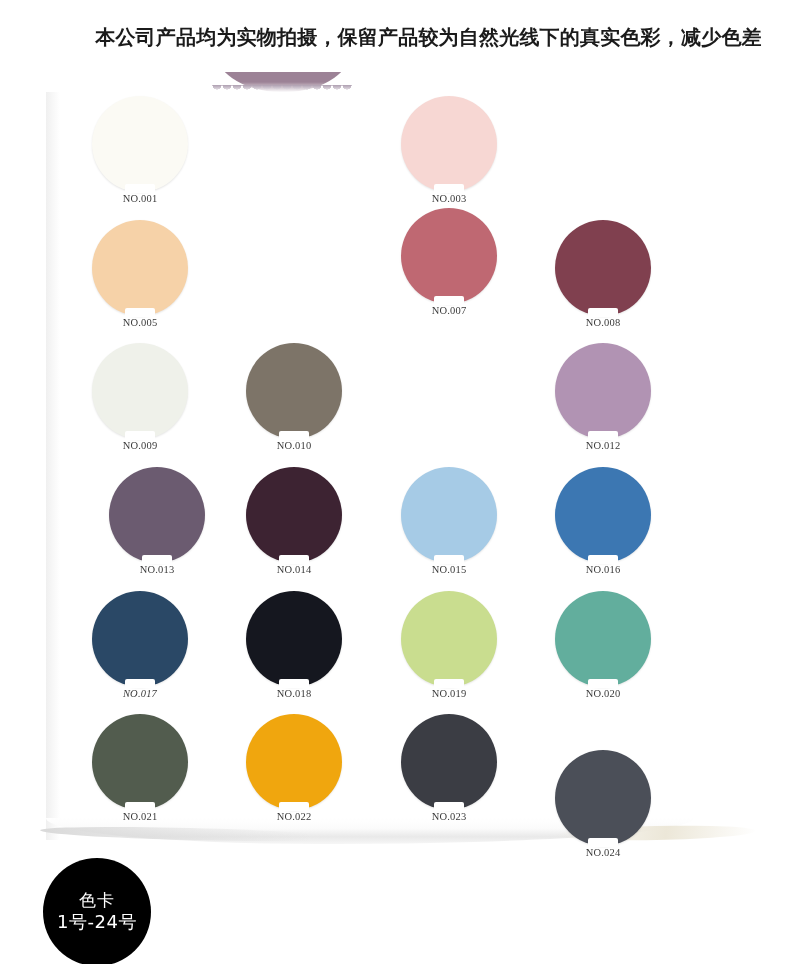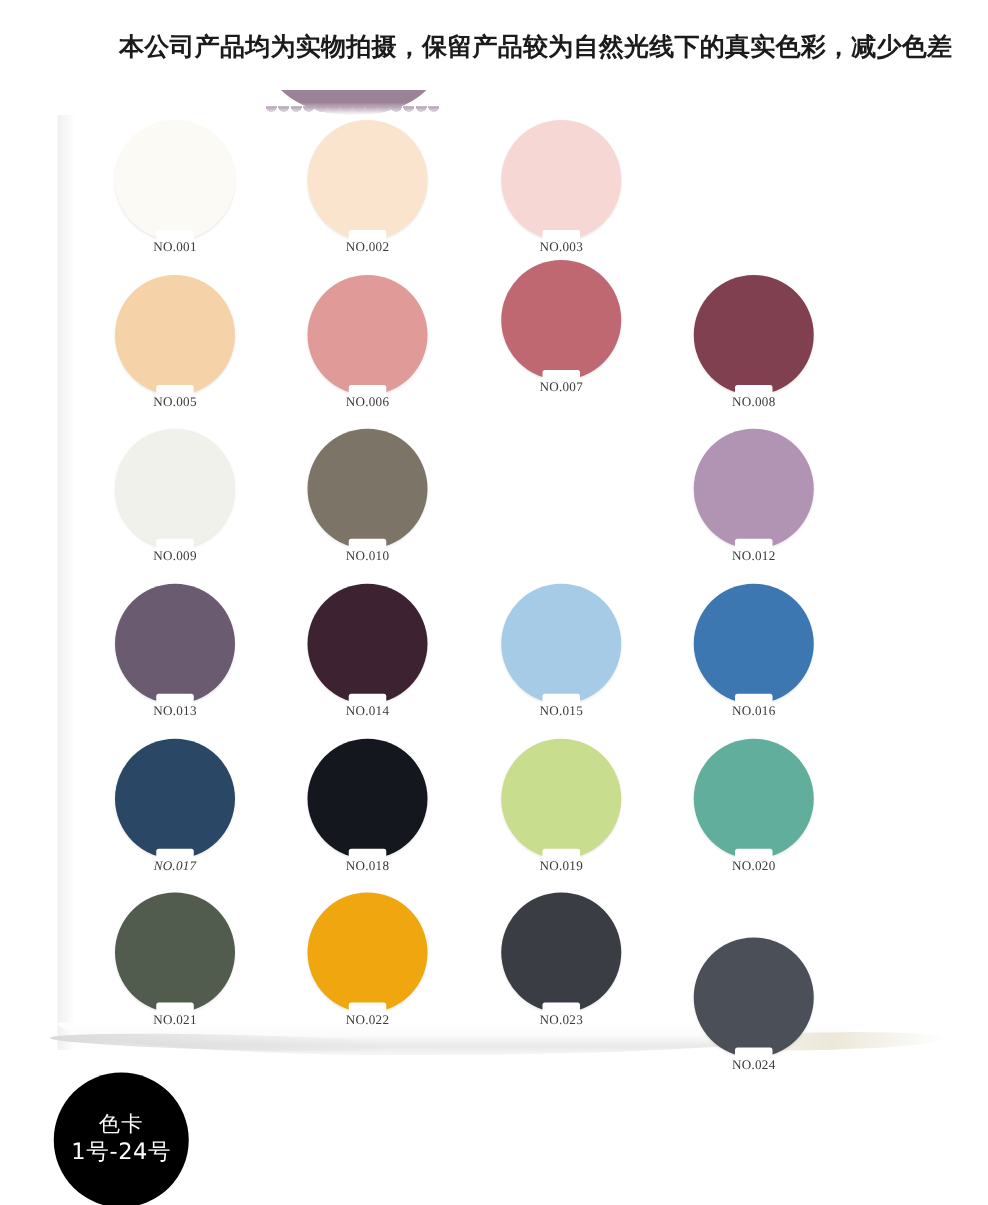--- a/index.html
+++ b/index.html
@@ -244,48 +244,34 @@
   </div>
 
   <div class="swatch-grid">
       <div class="swatch-cell" style="left: 18px; top: 0px;">
         <div class="swatch-chip-wrap">
           <div class="swatch-chip" title="NO.001" style="background: rgb(251, 250, 244); border-radius: 50%; mask: none;"></div>
           <div class="swatch-notch"></div>
         </div>
         <div class="swatch-label">NO.001</div>
       </div>
-      <div class="swatch-cell" style="left: 172px; top: 0px;">
-        <div class="swatch-chip-wrap">
-          <div class="swatch-chip" title="NO.002" style="background: rgb(250, 228, 205); border-radius: 50%; mask: none;"></div>
-          <div class="swatch-notch"></div>
-        </div>
-        <div class="swatch-label">NO.002</div>
-      </div>
       <div class="swatch-cell" style="left: 327px; top: 0px;">
         <div class="swatch-chip-wrap">
           <div class="swatch-chip" title="NO.003" style="background: rgb(247, 215, 211); border-radius: 50%; mask: none;"></div>
           <div class="swatch-notch"></div>
         </div>
         <div class="swatch-label">NO.003</div>
       </div>
       <div class="swatch-cell" style="left: 18px; top: 124px;">
         <div class="swatch-chip-wrap">
           <div class="swatch-chip" title="NO.005" style="background: rgb(246, 210, 168); border-radius: 50%; mask: none;"></div>
           <div class="swatch-notch"></div>
         </div>
         <div class="swatch-label">NO.005</div>
       </div>
-      <div class="swatch-cell" style="left: 172px; top: 124px;">
-        <div class="swatch-chip-wrap">
-          <div class="swatch-chip" title="NO.006" style="background: rgb(224, 154, 152); border-radius: 50%; mask: none;"></div>
-          <div class="swatch-notch"></div>
-        </div>
-        <div class="swatch-label">NO.006</div>
-      </div>
       <div class="swatch-cell" style="left: 327px; top: 112px;">
         <div class="swatch-chip-wrap">
           <div class="swatch-chip" title="NO.007" style="background: rgb(191, 104, 114); border-radius: 50%; mask: none;"></div>
           <div class="swatch-notch"></div>
         </div>
         <div class="swatch-label">NO.007</div>
       </div>
       <div class="swatch-cell" style="left: 481px; top: 124px;">
         <div class="swatch-chip-wrap">
           <div class="swatch-chip" title="NO.008" style="background: rgb(128, 64, 79); border-radius: 50%; mask: none;"></div>
@@ -307,21 +293,21 @@
         </div>
         <div class="swatch-label">NO.010</div>
       </div>
       <div class="swatch-cell" style="left: 481px; top: 247px;">
         <div class="swatch-chip-wrap">
           <div class="swatch-chip" title="NO.012" style="background: rgb(177, 147, 179); border-radius: 50%; mask: none;"></div>
           <div class="swatch-notch"></div>
         </div>
         <div class="swatch-label">NO.012</div>
       </div>
-      <div class="swatch-cell" style="left: 18px; top: 371px;">
+      <div class="swatch-cell" style="left: 35px; top: 371px;">
         <div class="swatch-chip-wrap">
           <div class="swatch-chip" title="NO.013" style="background: rgb(107, 91, 112); border-radius: 50%; mask: none;"></div>
           <div class="swatch-notch"></div>
         </div>
         <div class="swatch-label">NO.013</div>
       </div>
       <div class="swatch-cell" style="left: 172px; top: 371px;">
         <div class="swatch-chip-wrap">
           <div class="swatch-chip" title="NO.014" style="background: rgb(61, 35, 50); border-radius: 50%; mask: none;"></div>
           <div class="swatch-notch"></div>

